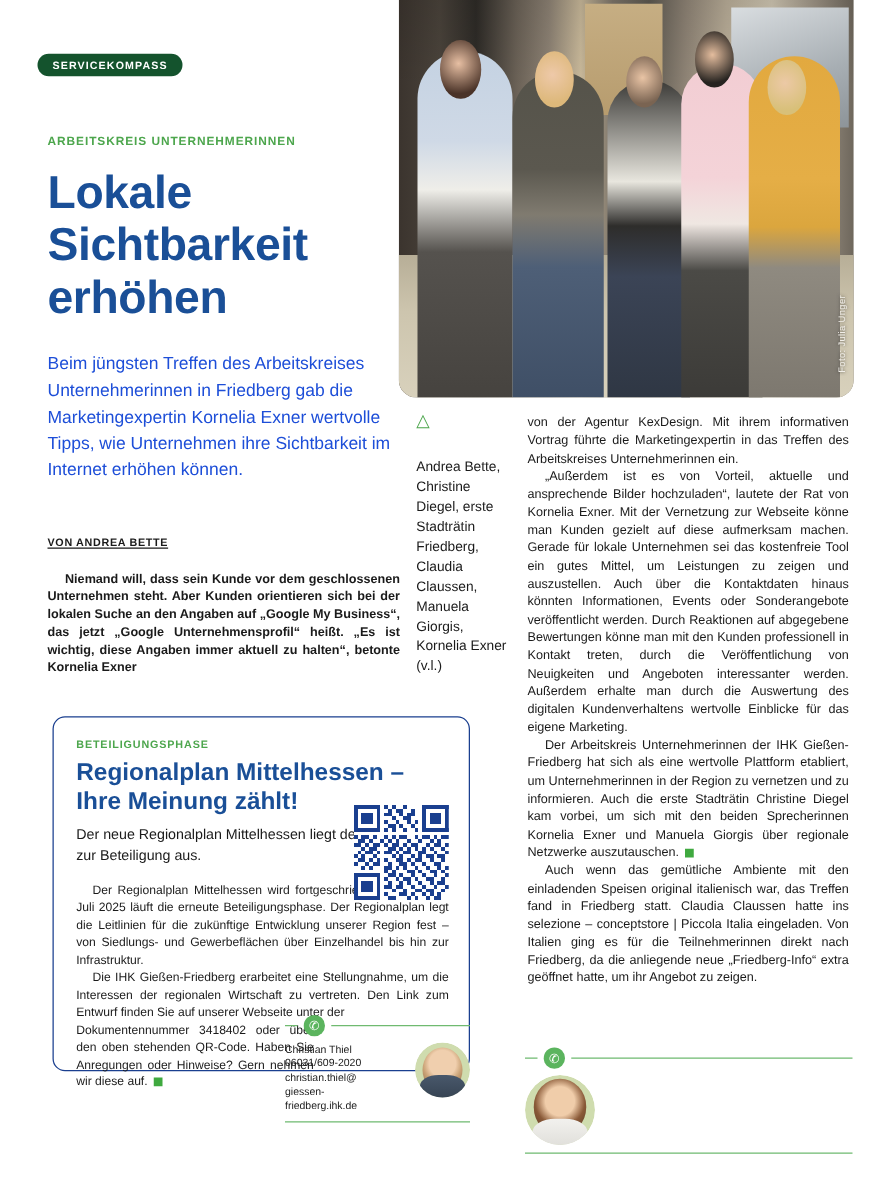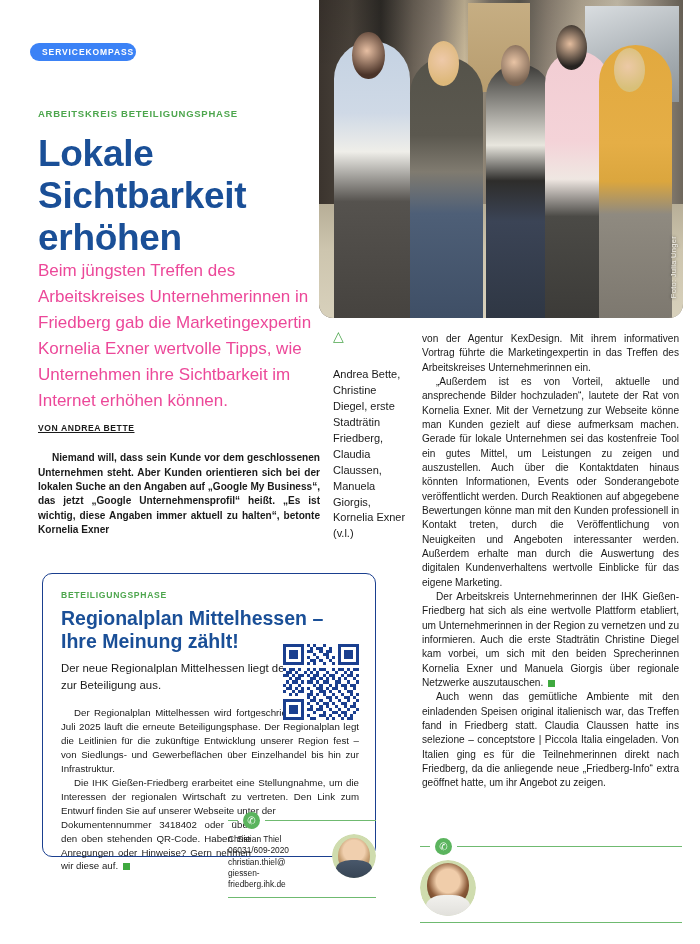--- a/index.html
+++ b/index.html
@@ -7,39 +7,39 @@
     width: 700px; height: 944px;
     background: #ffffff;
     font-family: "Liberation Sans", sans-serif;
     overflow: hidden;
   }
   .page { position: relative; width: 700px; height: 944px; background: #fff; }
 
   
   .kicker-pill {
     position: absolute; left: 30px; top: 43px;
-    background: #3b82f6; color: #fff;
+    background: #14532d; color: #fff;
     font-size: 8.5px; font-weight: bold; letter-spacing: .9px;
-    padding: 4px 2px 4px 12px; border-radius: 9px;
+    padding: 4px 12px 4px 12px; border-radius: 9px;
     font-stretch: condensed;
   }
 
   
   .left-col { position: absolute; left: 38px; top: 108px; width: 282px; }
   .eyebrow {
     color: #4da64d; font-size: 9.5px; font-weight: bold;
     letter-spacing: .75px; margin-bottom: 14px;
   }
   .headline {
     color: #1a4f97; font-size: 37px; font-weight: bold;
-    line-height: 1.13; letter-spacing: -0.3px; 
+    line-height: 1.13; letter-spacing: -0.3px; margin-bottom: 22px;
   }
   .lead {
-    color: #ec4899; font-size: 17px; line-height: 1.52;
-    font-weight: 400; margin-bottom: 10px;
+    color: #1d4ed8; font-size: 14px; line-height: 1.52;
+    font-weight: 400; margin-bottom: 42px;
   }
   .byline {
     color: #1a1a1a; font-size: 8.6px; font-weight: bold;
     letter-spacing: .55px; margin-bottom: 18px; text-decoration: underline;
   }
   .body-col { font-size: 10.1px; line-height: 1.42; color: #1a1a1a; text-align: justify; font-weight: bold; }
   .body-col p { margin: 0; text-indent: 14px; }
 
   
   .photo-wrap {
@@ -147,21 +147,21 @@
   .c2 .contact-txt { font-size: 8.6px; }
 </style>
 </head>
 <body>
 
 <div class="page">
 
   <div class="kicker-pill">SERVICEKOMPASS</div>
 
   <div class="left-col">
-    <div class="eyebrow">ARBEITSKREIS BETEILIGUNGSPHASE</div>
+    <div class="eyebrow">ARBEITSKREIS UNTERNEHMERINNEN</div>
     <div class="headline">Lokale Sichtbarkeit erhöhen</div>
     <div class="lead">Beim jüngsten Treffen des Arbeitskreises Unternehmerinnen in Friedberg gab die Marketingexpertin Kornelia Exner wertvolle Tipps, wie Unternehmen ihre Sichtbarkeit im Internet erhöhen können.</div>
     <div class="byline">VON ANDREA BETTE</div>
     <div class="body-col">
       <p>Niemand will, dass sein Kunde vor dem geschlossenen Unternehmen steht. Aber Kunden orientieren sich bei der lokalen Suche an den Angaben auf „Google My Business“, das jetzt „Google Unternehmensprofil“ heißt. „Es ist wichtig, diese Angaben immer aktuell zu halten“, betonte Kornelia Exner</p>
     </div>
   </div>
 
   <div class="photo-wrap">
     <div class="photo">

